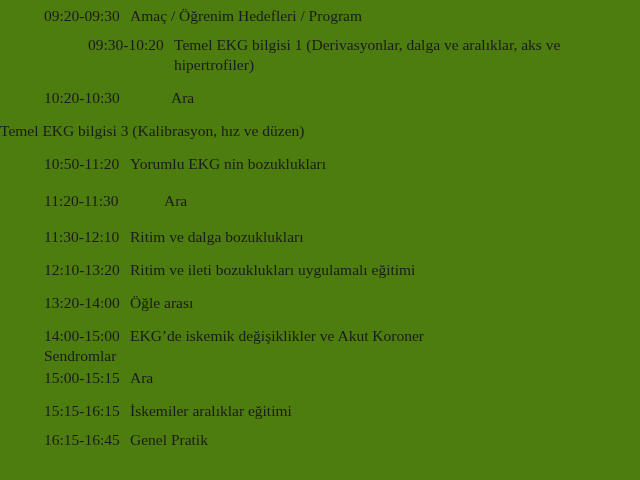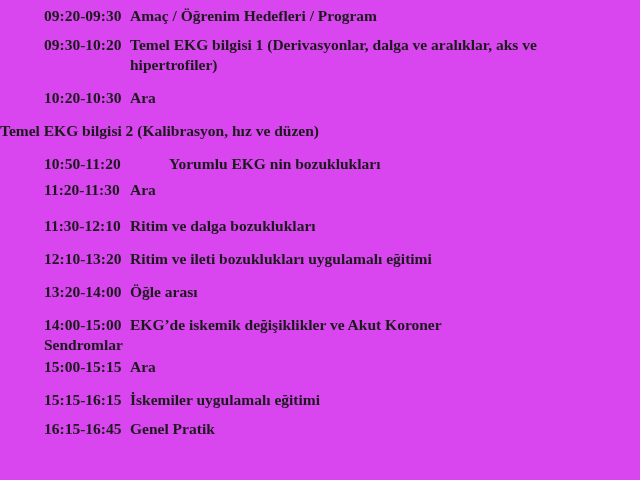--- a/index.html
+++ b/index.html
@@ -11,22 +11,21 @@
     width: 640px;
     height: 480px;
     overflow: hidden;
     font-family: "Liberation Serif", "DejaVu Serif", serif;
     color: #1b1b1b;
   }
   .page {
     position: relative;
     width: 640px;
     height: 480px;
-    background: #d946ef;
-    font-weight: bold;
+    background: #4d7c0f;
   }
   .schedule {
     position: absolute;
     left: 0;
     top: 0;
     width: 640px;
   }
   .row {
     display: flex;
     align-items: flex-start;
@@ -43,25 +42,25 @@
   }
   .desc {
     flex: 1;
     padding-right: 44px;
     font-size: 15.5px;
     line-height: 20px;
   }
   
   .r0  { margin-top: -4px; height: 20px; overflow: hidden; }
   .r1  { margin-top: 0px; }
-  .r2  { margin-top: 9px; }
-  .r3  { margin-top: 13px; }
+  .r2  { margin-top: 9px; margin-left: 44px; }
+  .r3  { margin-top: 13px; gap: 41px; }
   .r4  { margin-top: 13px; }
-  .r5  { margin-top: 13px; gap: 39px; }
-  .r6  { margin-top: 6px; }
+  .r5  { margin-top: 13px; }
+  .r6  { margin-top: 17px; gap: 34px; }
   .r7  { margin-top: 16px; }
   .r8  { margin-top: 13px; }
   .r9  { margin-top: 13px; }
   .r10 { margin-top: 13px; }
   .r11 { margin-top: 2px; }
   .r12 { margin-top: 13px; }
   .r13 { margin-top: 12px; align-items: center; }
   .cut { overflow: hidden; height: 14px; }
   .partial-top {
     height: 10px;
@@ -88,21 +87,21 @@
       <div class="time">09:30-10:20</div>
       <div class="desc">Temel EKG bilgisi 1 (Derivasyonlar, dalga ve aralıklar, aks ve hipertrofiler)</div>
     </div>
 
     <div class="row r3">
       <div class="time">10:20-10:30</div>
       <div class="desc">Ara</div>
     </div>
 
     <div class="row r4">
-      <div class="desc">Temel EKG bilgisi 2 (Kalibrasyon, hız ve düzen)</div>
+      <div class="desc">Temel EKG bilgisi 3 (Kalibrasyon, hız ve düzen)</div>
     </div>
 
     <div class="row r5">
       <div class="time">10:50-11:20</div>
       <div class="desc">Yorumlu EKG nin bozuklukları</div>
     </div>
 
     <div class="row r6">
       <div class="time">11:20-11:30</div>
       <div class="desc">Ara</div>
@@ -129,21 +128,21 @@
       <div class="desc">EKG’de iskemik değişiklikler ve Akut Koroner</div>
     </div>
 
     <div class="row r11">
       <div class="time">15:00-15:15</div>
       <div class="desc">Ara</div>
     </div>
 
     <div class="row r12">
       <div class="time">15:15-16:15</div>
-      <div class="desc">İskemiler uygulamalı eğitimi</div>
+      <div class="desc">İskemiler aralıklar eğitimi</div>
     </div>
 
     <div class="row r13 cut">
       <div class="time">16:15-16:45</div>
       <div class="desc">Genel Pratik</div>
     </div>
 
   </div>
 </div>
 

